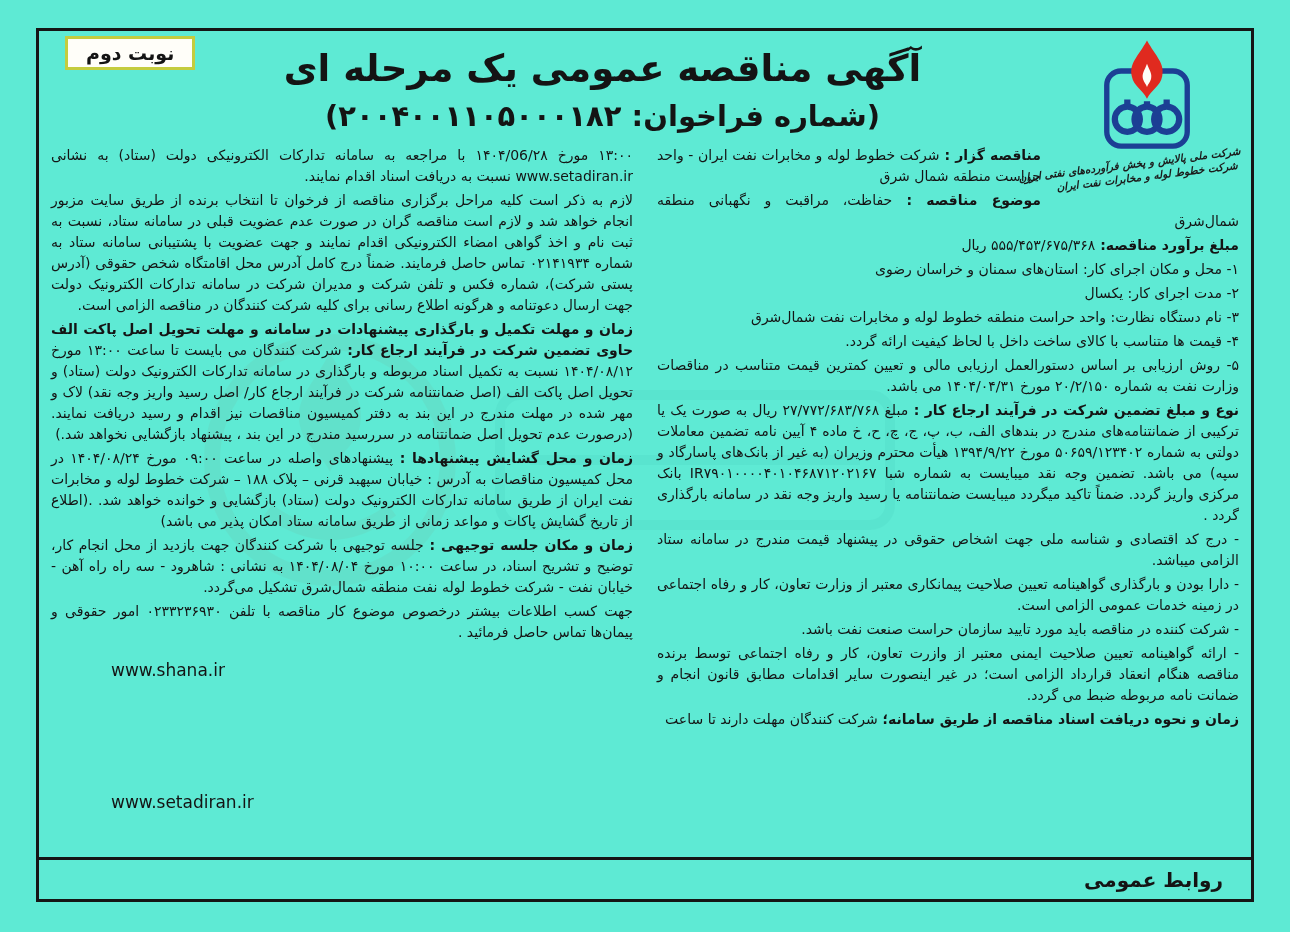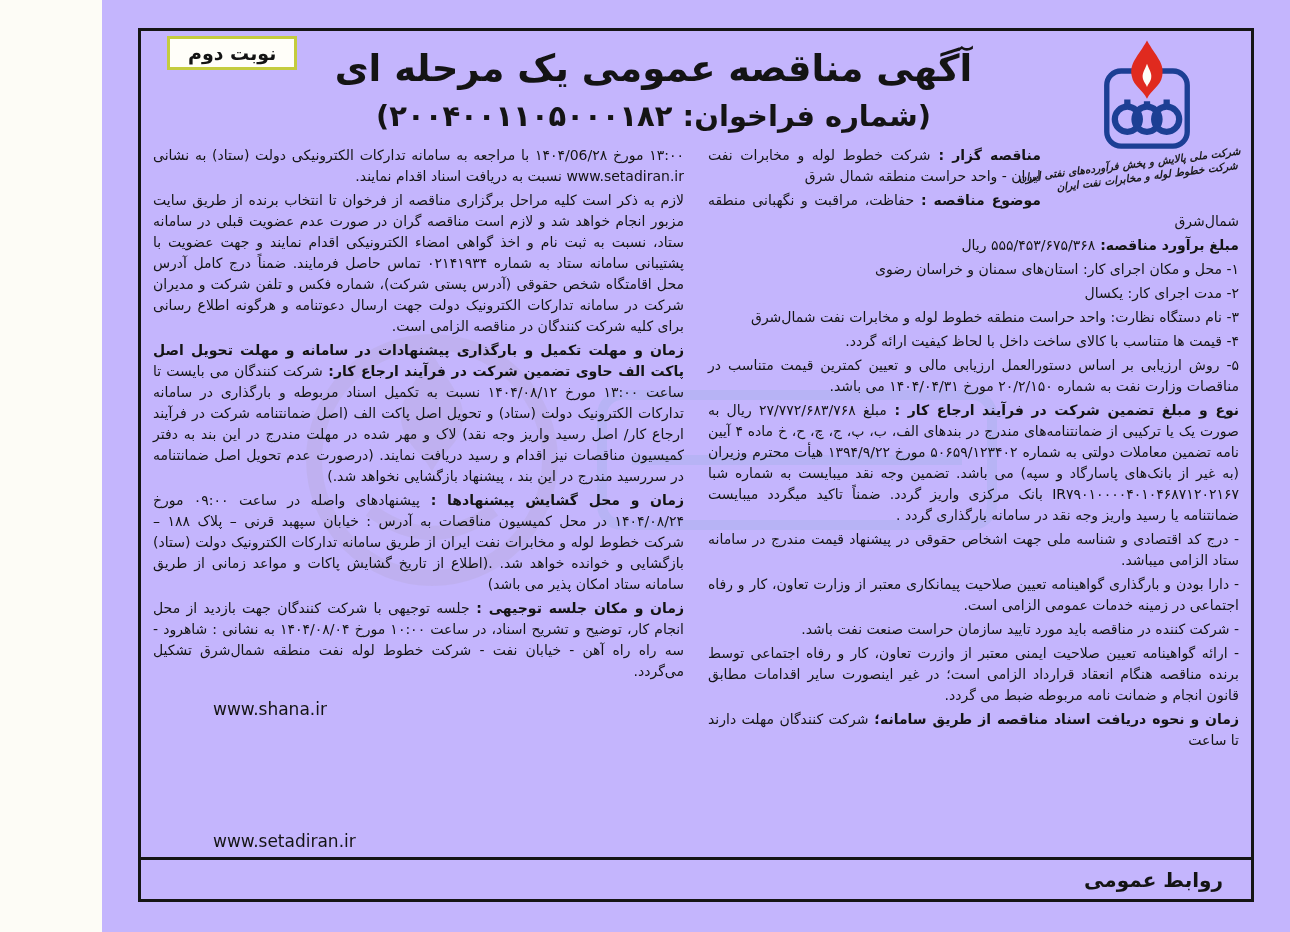--- a/index.html
+++ b/index.html
@@ -11,21 +11,21 @@
   }
   *{box-sizing:border-box;}
   html,body{margin:0;padding:0;}
   body{
     width:1290px;height:932px;
     background:#fdfcf6;
     font-family:"DejaVu Sans", sans-serif;
     color:var(--ink);
     direction:rtl;
   }
-  .page{position:relative;width:1188px;height:932px;overflow:hidden;background:#c4b5fd;}
+  .page{position:relative;width:1290px;height:932px;overflow:hidden;background:#5eead4;}
   .watermark{
     position:absolute;left:170px;top:300px;width:760px;height:320px;
     opacity:0.08;pointer-events:none;
   }
   .frame{
     position:absolute;top:28px;left:36px;right:36px;bottom:30px;
     border:3px solid #151515;
     background:transparent;
     display:flex;flex-direction:column;
   }
@@ -153,20 +153,21 @@
             <p class="para"><span class="lead"></span><span>۱۳:۰۰ مورخ ۱۴۰۴/06/۲۸ با مراجعه به سامانه تدارکات الکترونیکی دولت (ستاد) به نشانی www.setadiran.ir نسبت به دریافت اسناد اقدام نمایند.</span></p>
 
             <p class="para"><span class="lead"></span><span>لازم به ذکر است کلیه مراحل برگزاری مناقصه از فرخوان تا انتخاب برنده از طریق سایت مزبور انجام خواهد شد و لازم است مناقصه گران در صورت عدم عضویت قبلی در سامانه ستاد، نسبت به ثبت نام و اخذ گواهی امضاء الکترونیکی اقدام نمایند و جهت عضویت با پشتیبانی سامانه ستاد به شماره ۰۲۱۴۱۹۳۴ تماس حاصل فرمایند. ضمناً درج کامل آدرس محل اقامتگاه شخص حقوقی (آدرس پستی شرکت)، شماره فکس و تلفن شرکت و مدیران شرکت در سامانه تدارکات الکترونیک دولت جهت ارسال دعوتنامه و هرگونه اطلاع رسانی برای کلیه شرکت کنندگان در مناقصه الزامی است.</span></p>
 
             <p class="para"><span class="lead">زمان و مهلت تکمیل و بارگذاری پیشنهادات در سامانه و مهلت تحویل اصل پاکت الف حاوی تضمین شرکت در فرآیند ارجاع کار: </span><span>شرکت کنندگان می بایست تا ساعت ۱۳:۰۰ مورخ ۱۴۰۴/۰۸/۱۲ نسبت به تکمیل اسناد مربوطه و بارگذاری در سامانه تدارکات الکترونیک دولت (ستاد) و تحویل اصل پاکت الف (اصل ضمانتنامه شرکت در فرآیند ارجاع کار/ اصل رسید واریز وجه نقد) لاک و مهر شده در مهلت مندرج در این بند به دفتر کمیسیون مناقصات نیز اقدام و رسید دریافت نمایند. (درصورت عدم تحویل اصل ضمانتنامه در سررسید مندرج در این بند ، پیشنهاد بازگشایی نخواهد شد.)</span></p>
 
             <p class="para"><span class="lead">زمان و محل گشایش پیشنهادها : </span><span>پیشنهادهای واصله در ساعت ۰۹:۰۰ مورخ ۱۴۰۴/۰۸/۲۴ در محل کمیسیون مناقصات به آدرس : خیابان سپهبد قرنی – پلاک ۱۸۸ – شرکت خطوط لوله و مخابرات نفت ایران از طریق سامانه تدارکات الکترونیک دولت (ستاد) بازگشایی و خوانده خواهد شد. .(اطلاع از تاریخ گشایش پاکات و مواعد زمانی از طریق سامانه ستاد امکان پذیر می باشد)</span></p>
 
             <p class="para"><span class="lead">زمان و مکان جلسه توجیهی : </span><span>جلسه توجیهی با شرکت کنندگان جهت بازدید از محل انجام کار، توضیح و تشریح اسناد، در ساعت ۱۰:۰۰ مورخ ۱۴۰۴/۰۸/۰۴ به نشانی : شاهرود - سه راه راه آهن - خیابان نفت - شرکت خطوط لوله نفت منطقه شمال‌شرق تشکیل می‌گردد.</span></p>
 
+            <p class="para"><span class="lead"></span><span>جهت کسب اطلاعات بیشتر درخصوص موضوع کار مناقصه با تلفن ۰۲۳۳۲۳۶۹۳۰ امور حقوقی و پیمان‌ها تماس حاصل فرمائید .</span></p>
           </div>
         <div class="websites">
 
             <span class="site">www.shana.ir</span>
 
             <span class="site">www.setadiran.ir</span>
 
             <span class="site">www.ioptc.ir</span>
           </div>
       </div>

